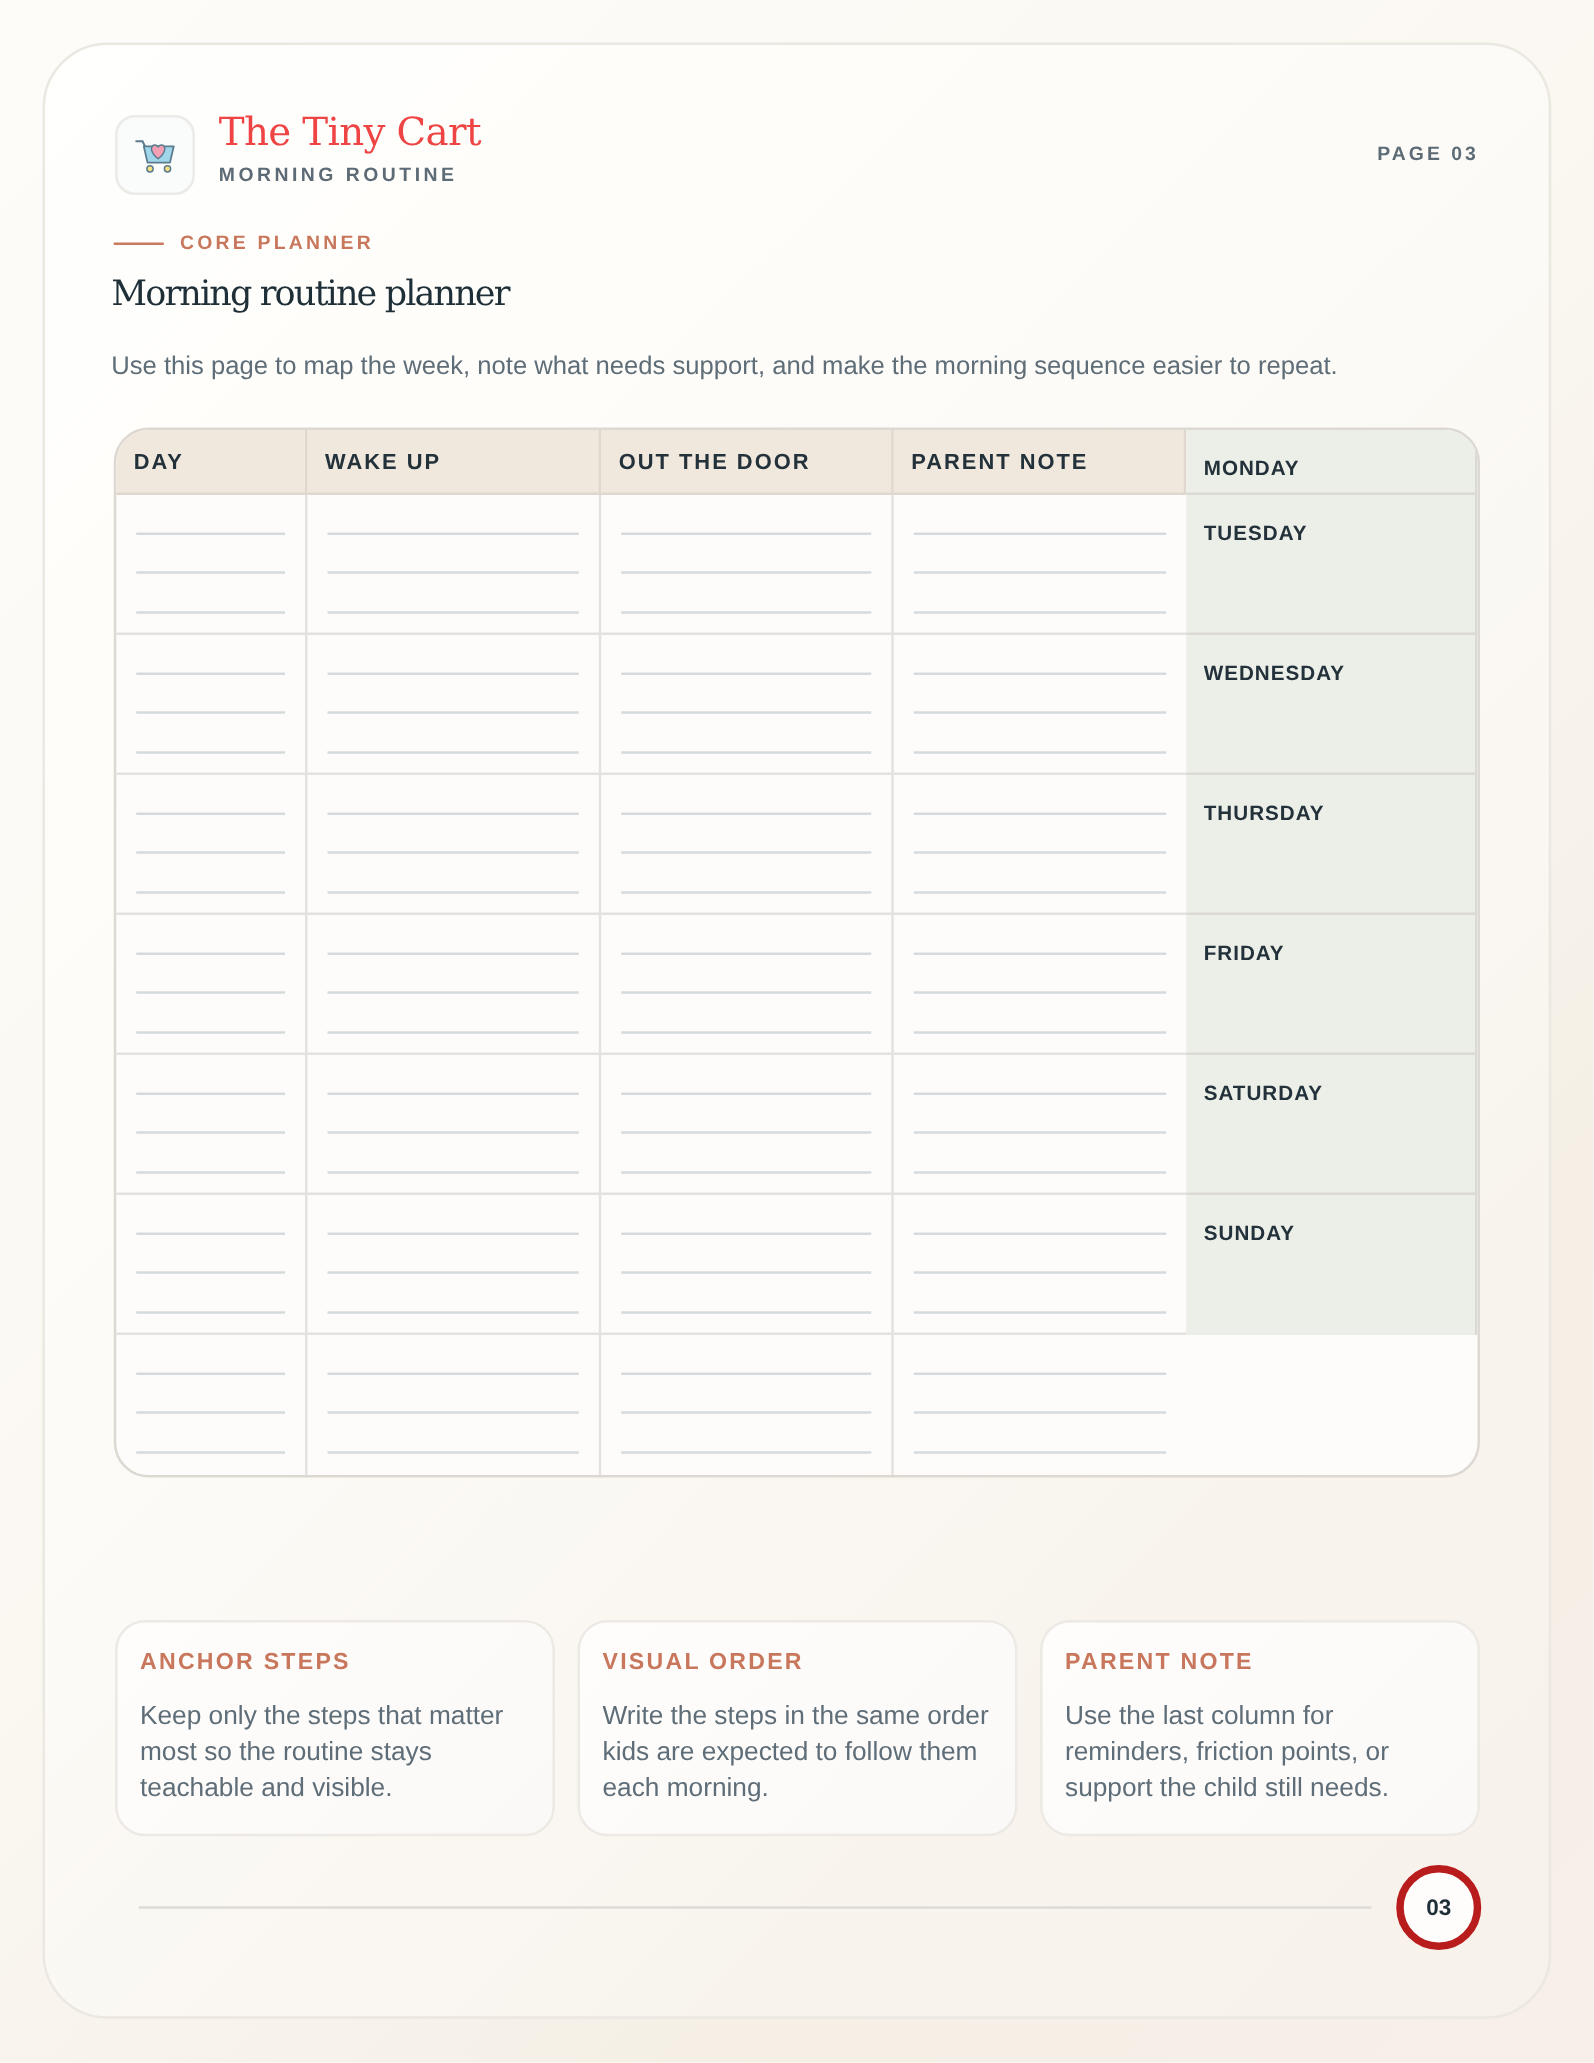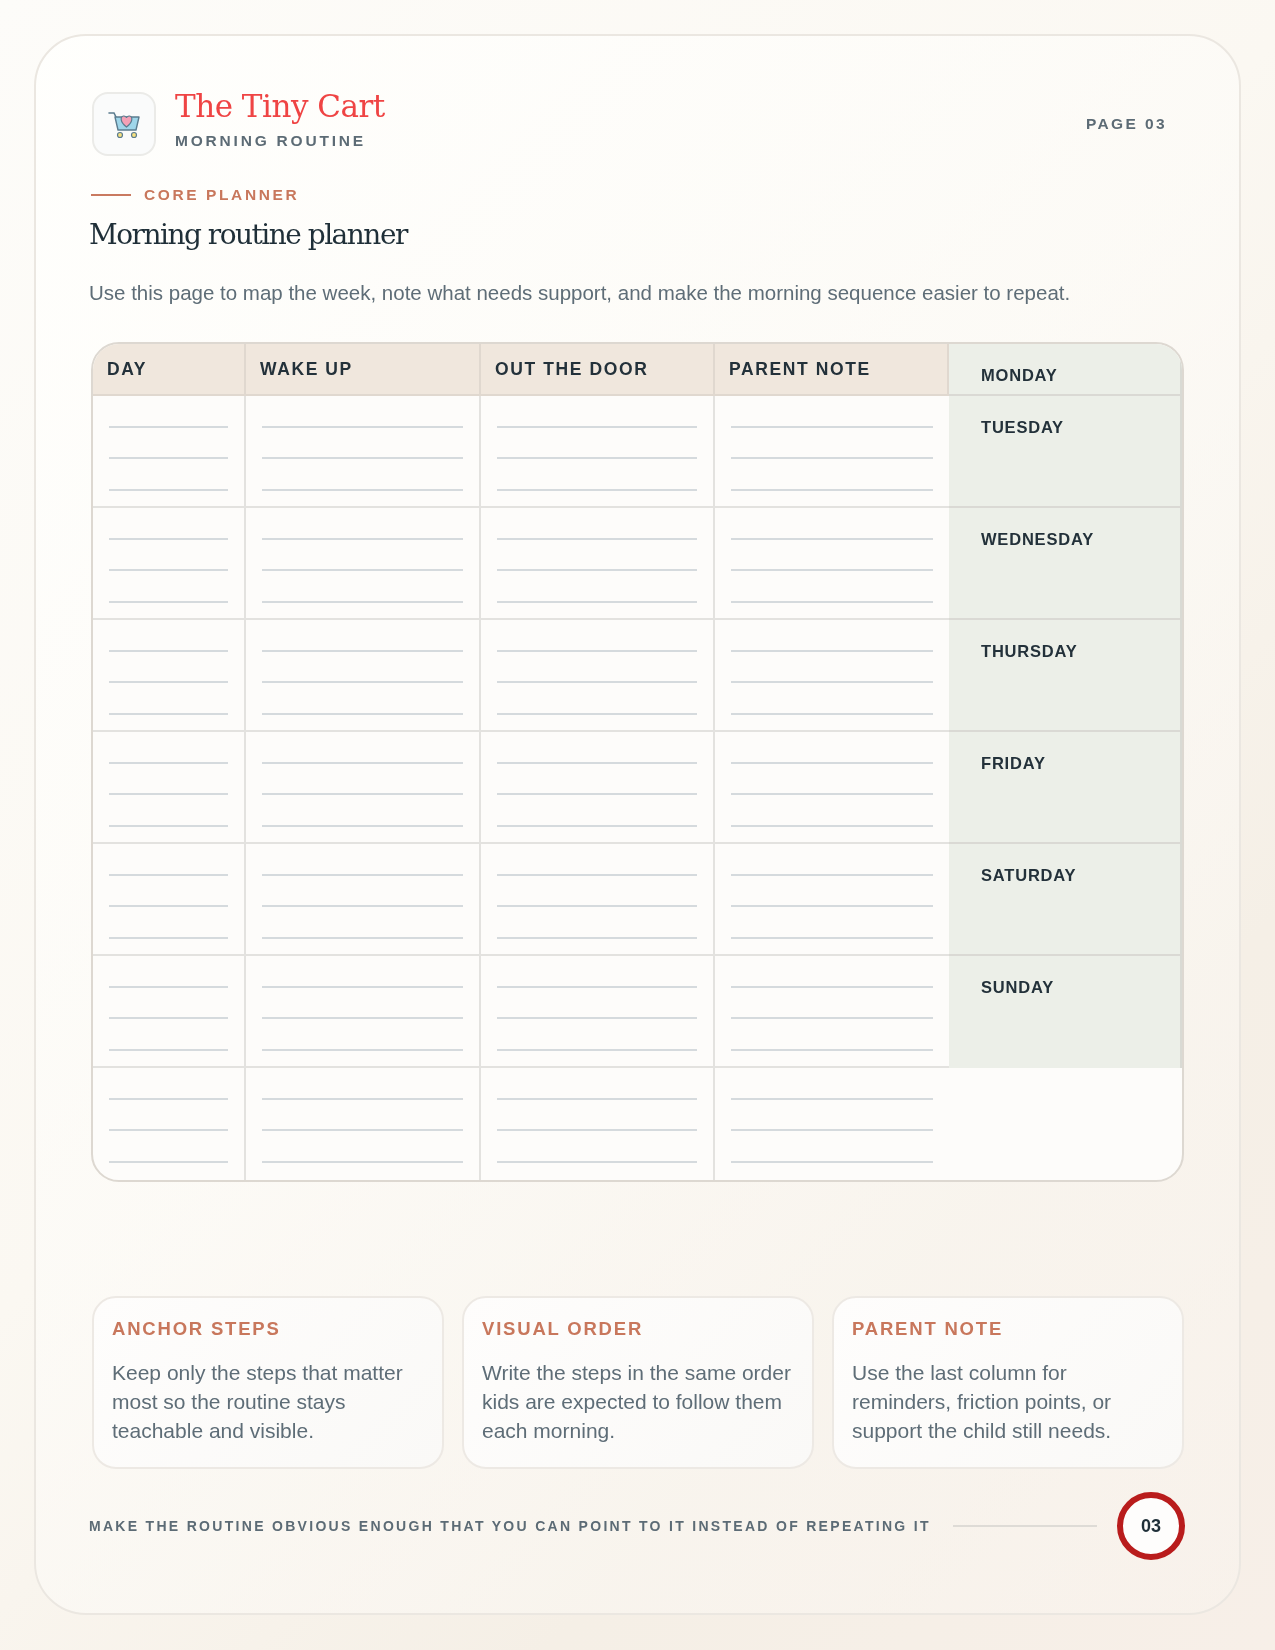--- a/index.html
+++ b/index.html
@@ -24,21 +24,21 @@
   .brand-title {
     position: absolute; left: 175px; top: 88px;
     font-family: "DejaVu Serif", serif; font-size: 31px; color: #ef4444; letter-spacing: -0.5px;
   }
   .brand-sub {
     position: absolute; left: 175px; top: 132px;
     font-family: "Liberation Sans", sans-serif; font-weight: bold; font-size: 15.5px;
     letter-spacing: 2.8px; color: #5c6b75;
   }
   .page-label {
-    position: absolute; right: 108px; top: 115px;
+    position: absolute; right: 92px; top: 115px;
     font-family: "Liberation Sans", sans-serif; font-weight: bold; font-size: 15.5px;
     letter-spacing: 2.4px; color: #5c6b75;
   }
   .eyebrow { position: absolute; left: 91px; top: 186px; display: flex; align-items: center; }
   .eyebrow-line { width: 40px; height: 2px; background: #c97a60; margin-right: 13px; }
   .eyebrow-text {
     font-family: "Liberation Sans", sans-serif; font-weight: bold; font-size: 15.5px;
     letter-spacing: 2.6px; color: #c8775c;
   }
   .page-title {
@@ -61,21 +61,21 @@
     height: 100%;
   }
   .th {
     background: #f0e7dd; border-bottom: 2px solid #e0d8cf; border-right: 2px solid #e0d8cf;
     font-family: "Liberation Sans", sans-serif; font-weight: bold; font-size: 17.5px;
     letter-spacing: 1.6px; color: #23313a; display: flex; align-items: center; padding-left: 14px;
   }
   .th:last-child { border-right: none; }
   .day-cell {
     background: #ecefe8; border-right: 2px solid #d9dad4; border-bottom: 2px solid #dad9d4;
-    padding: 22px 0 0 32px;
+    padding: 22px 0 0 14px;
     font-family: "Liberation Sans", sans-serif; font-weight: bold; font-size: 16.5px;
     letter-spacing: 0.8px; color: #23313a;
   }
   .write-cell {
     border-right: 2px solid #e3e2df; border-bottom: 2px solid #e3e2df; position: relative;
   }
   .write-cell.last-col { border-right: none; }
   .wl { position: absolute; left: 16px; right: 16px; height: 2px; background: #d5dadd; }
   .wl.l1 { top: 30px; } .wl.l2 { top: 61px; } .wl.l3 { top: 93px; }
   .tips { position: absolute; left: 92px; top: 1296px; width: 1092px; display: flex; gap: 18px; }
@@ -293,16 +293,15 @@
     <div class="tip-title">VISUAL ORDER</div>
     <div class="tip-body">Write the steps in the same order kids are expected to follow them each morning.</div>
   </div>
   <div class="tip-card">
     <div class="tip-title">PARENT NOTE</div>
     <div class="tip-body">Use the last column for reminders, friction points, or support the child still needs.</div>
   </div>
 </div>
 
 <div class="footer">
-  <span class="footer-text">MAKE THE ROUTINE OBVIOUS ENOUGH THAT YOU CAN POINT TO IT INSTEAD OF REPEATING IT</span>
   <span class="footer-rule"></span>
   <span class="footer-page">03</span>
 </div>
 
 </body></html>

